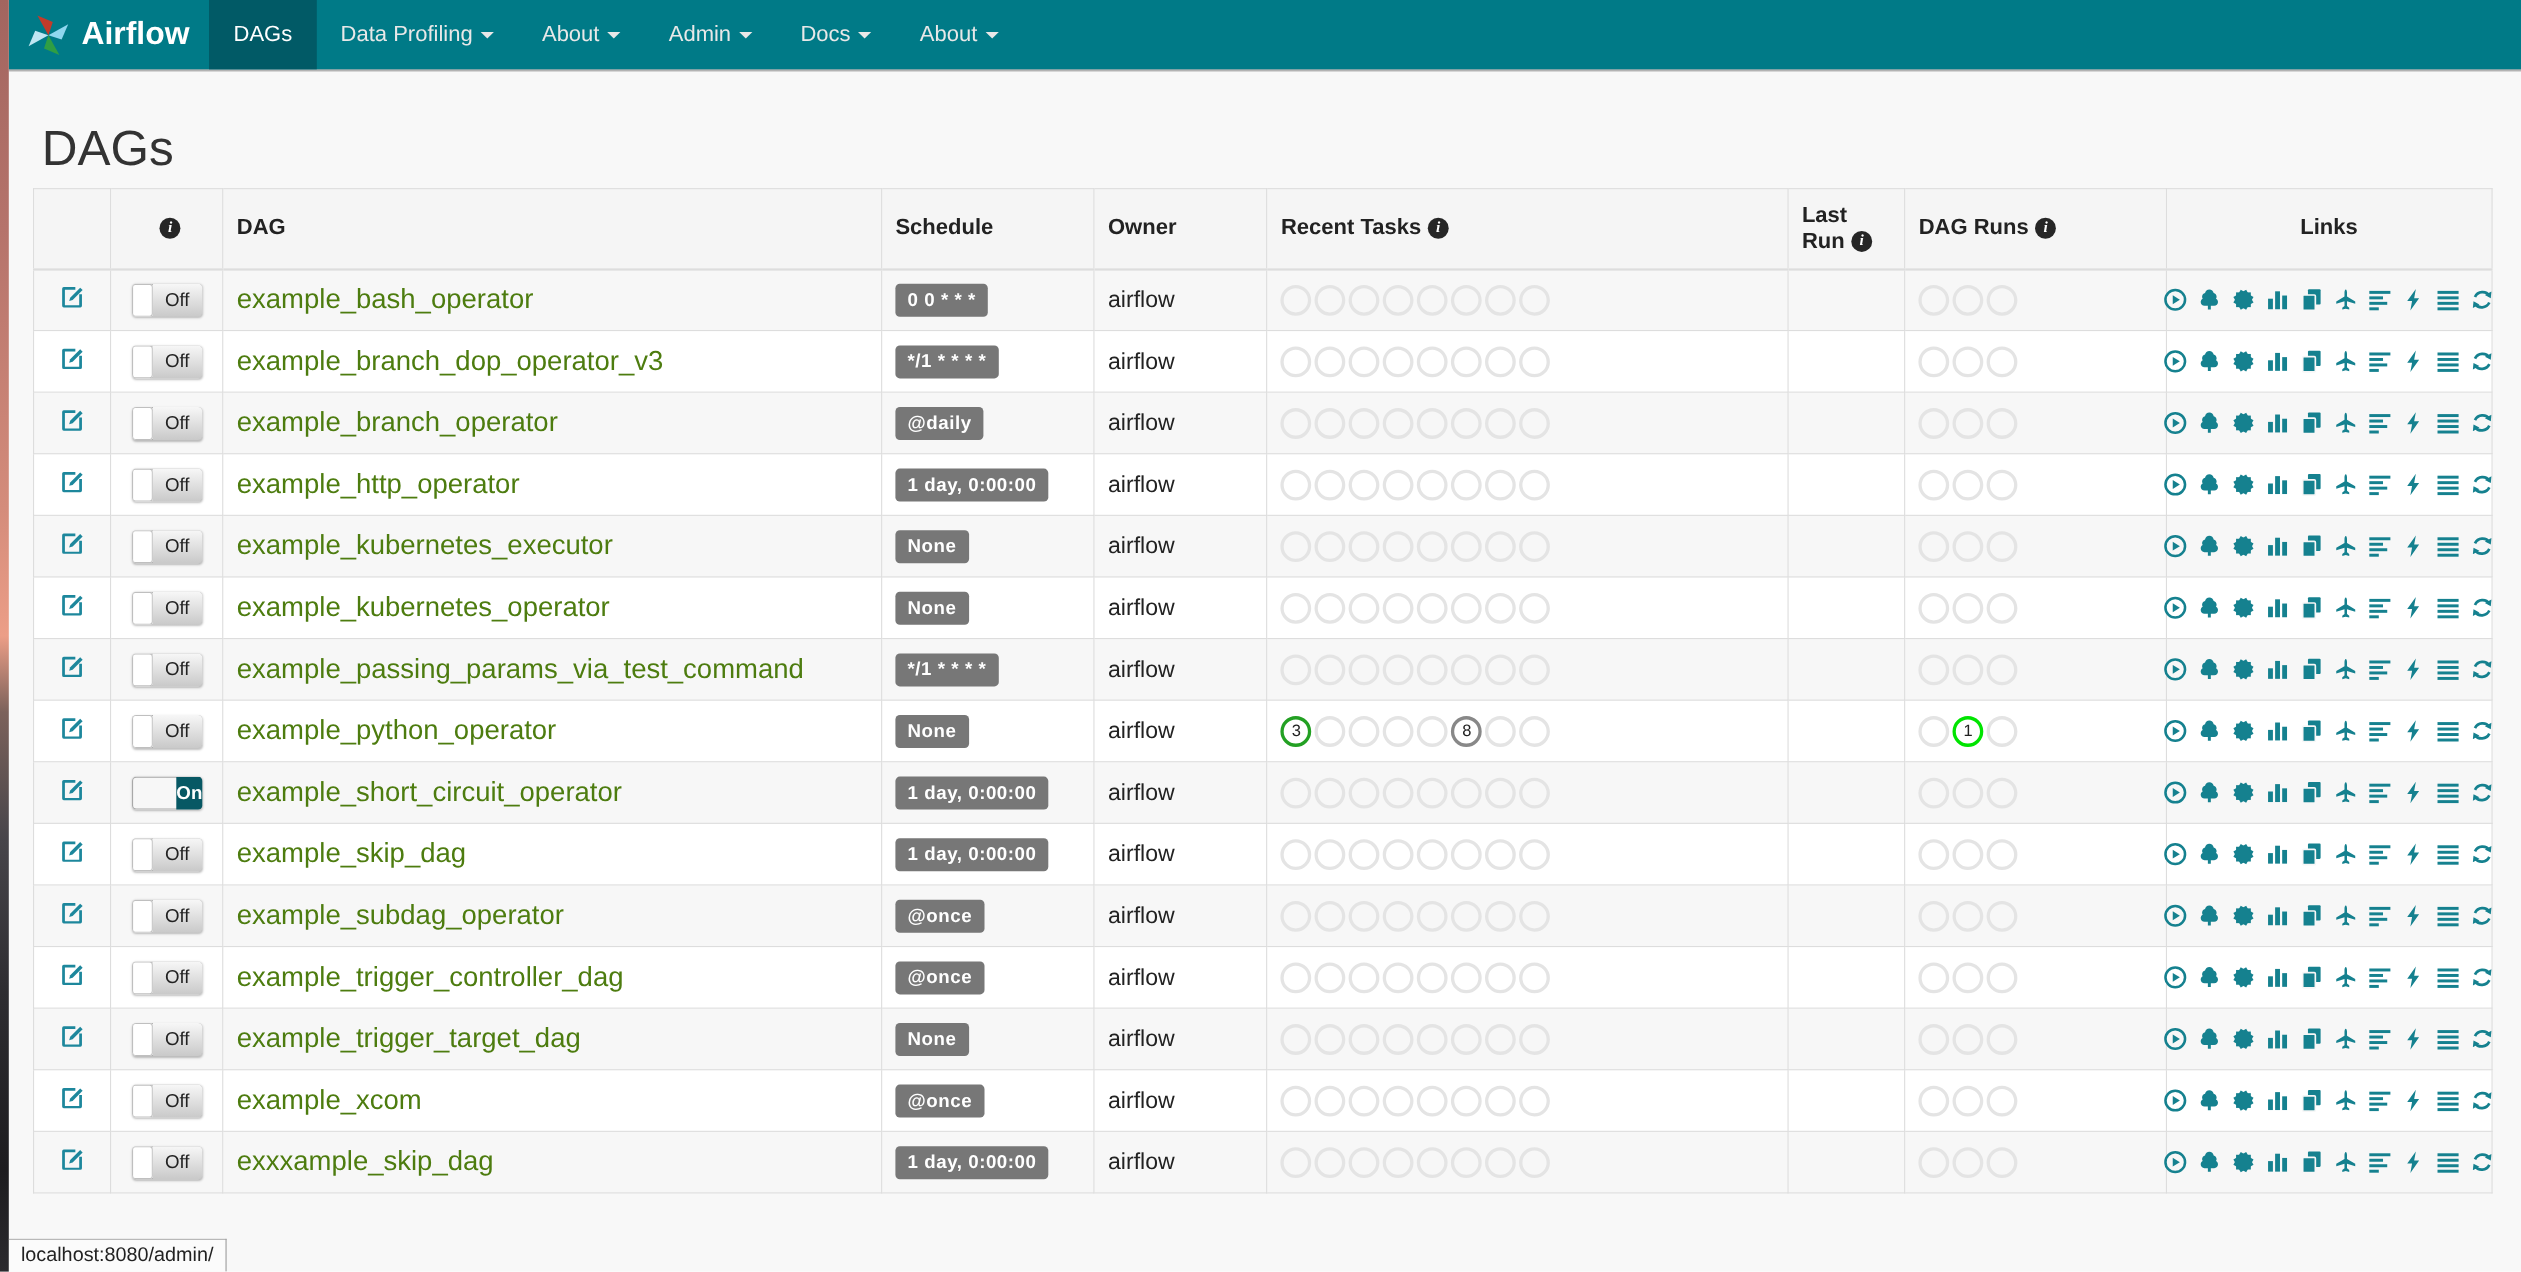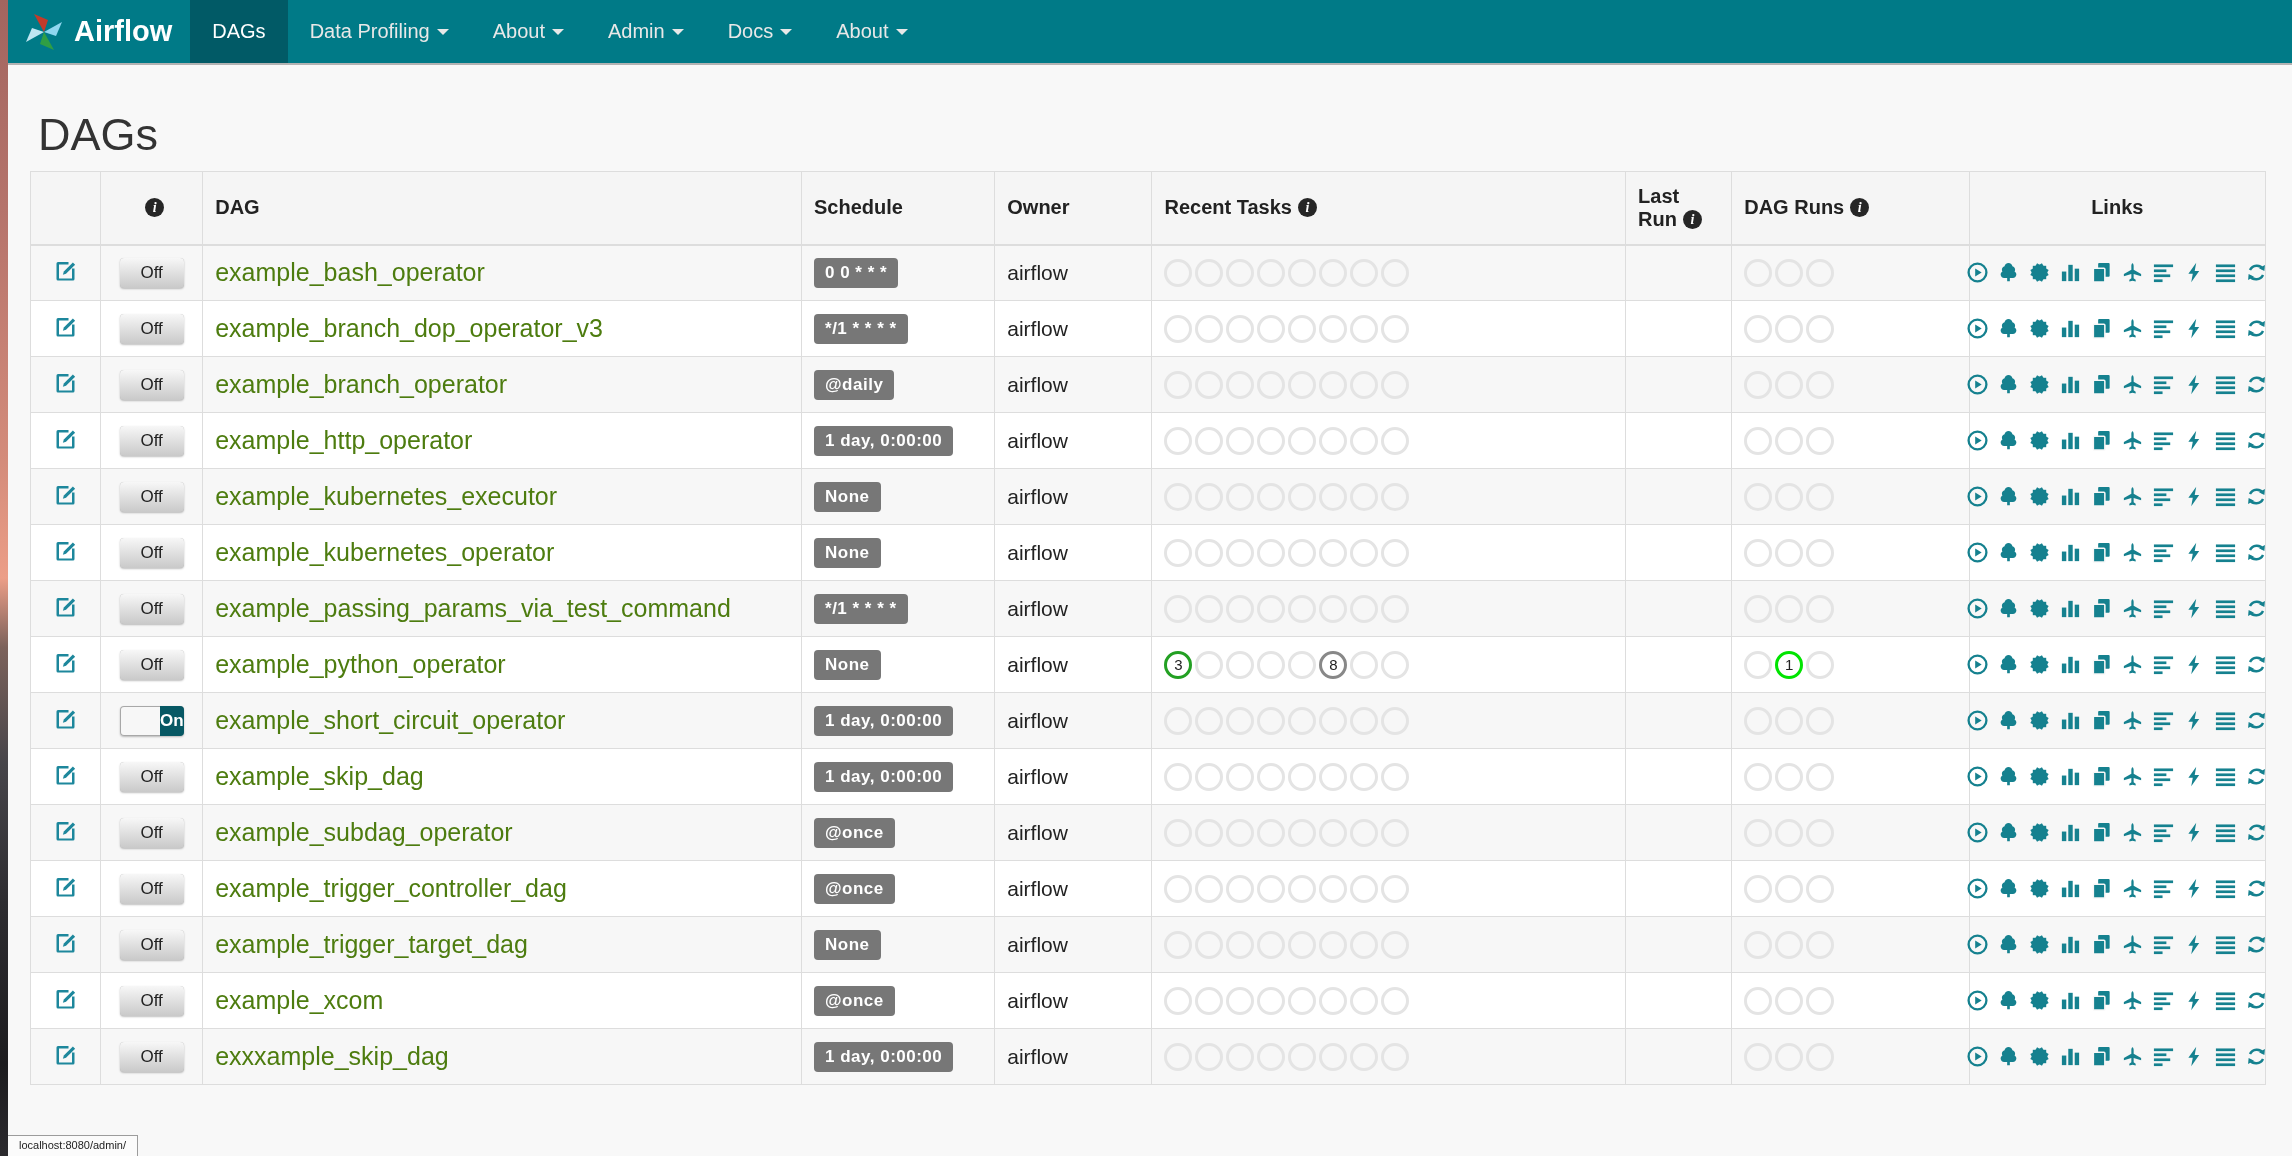--- a/index.html
+++ b/index.html
@@ -54,21 +54,21 @@
   col.c1 { width: 70px; }  col.c2 { width: 102px; } col.c3 { width: 598px; }
   col.c4 { width: 193px; } col.c5 { width: 157px; } col.c6 { width: 473px; }
   col.c7 { width: 106px; } col.c8 { width: 237px; } col.c9 { width: 296px; }
 
   .cell-center { text-align: center; }
   .edit-ic { display: inline-flex; color: #1d879c; cursor: pointer; }
   .edit-ic svg { width: 24px; height: 24px; }
 
   
   .toggle { width: 64px; height: 30px; border-radius: 4px; display: inline-flex; overflow: hidden;
-    cursor: pointer; box-shadow: inset 0 0 0 1px #a8a8a8, 0 1px 2px rgba(0,0,0,.25); vertical-align: middle; flex-direction: column; }
+    cursor: pointer; box-shadow: inset 0 0 0 1px #a8a8a8, 0 1px 2px rgba(0,0,0,.25); vertical-align: middle; }
   .toggle .handle { width: 19px; background: #fff; border-radius: 3px;
     box-shadow: inset 0 0 0 1px #bfbfbf; }
   .toggle .lbl { flex: 1; display: flex; align-items: center; justify-content: center; font-size: 17px; }
   .toggle.off .lbl { background: linear-gradient(#f7f7f7, #c9c9c9); color: #222; }
   .toggle.on { flex-direction: row-reverse; padding-left: 44px; }
   .toggle.on .lbl { background: #075864; color: #fff; font-weight: bold; }
 
   .dag-link { color: #4d7c0f; font-size: 25px; text-decoration: none; cursor: pointer; }
 
   .badge { display: inline-block; background: #777; color: #fff; font-size: 17px; font-weight: bold;
@@ -87,21 +87,21 @@
 
   .info-badge { display: inline-block; width: 19px; height: 19px; border-radius: 50%;
     background: #262626; color: #fff; text-align: center; line-height: 19px;
     font-size: 14px; font-weight: bold; font-family: "Liberation Serif", serif; font-style: italic;
     margin-left: 6px; vertical-align: 2px; }
   .info-badge::after { content: "i"; }
 
   
   .statusbar { position: fixed; left: 8px; bottom: 0; background: #fbfbfb;
     border: 1px solid #9c9c9c; border-left: none; border-bottom: none;
-    padding: 3px 11px 5px; font-size: 11px; color: #222; }
+    padding: 3px 11px 5px; font-size: 18px; color: #222; }
 </style>
 </head>
 <body>
 
 <div class="wallpaper"></div>
 
 <div class="window">
 
   <div class="navbar">
     <div class="brand">

